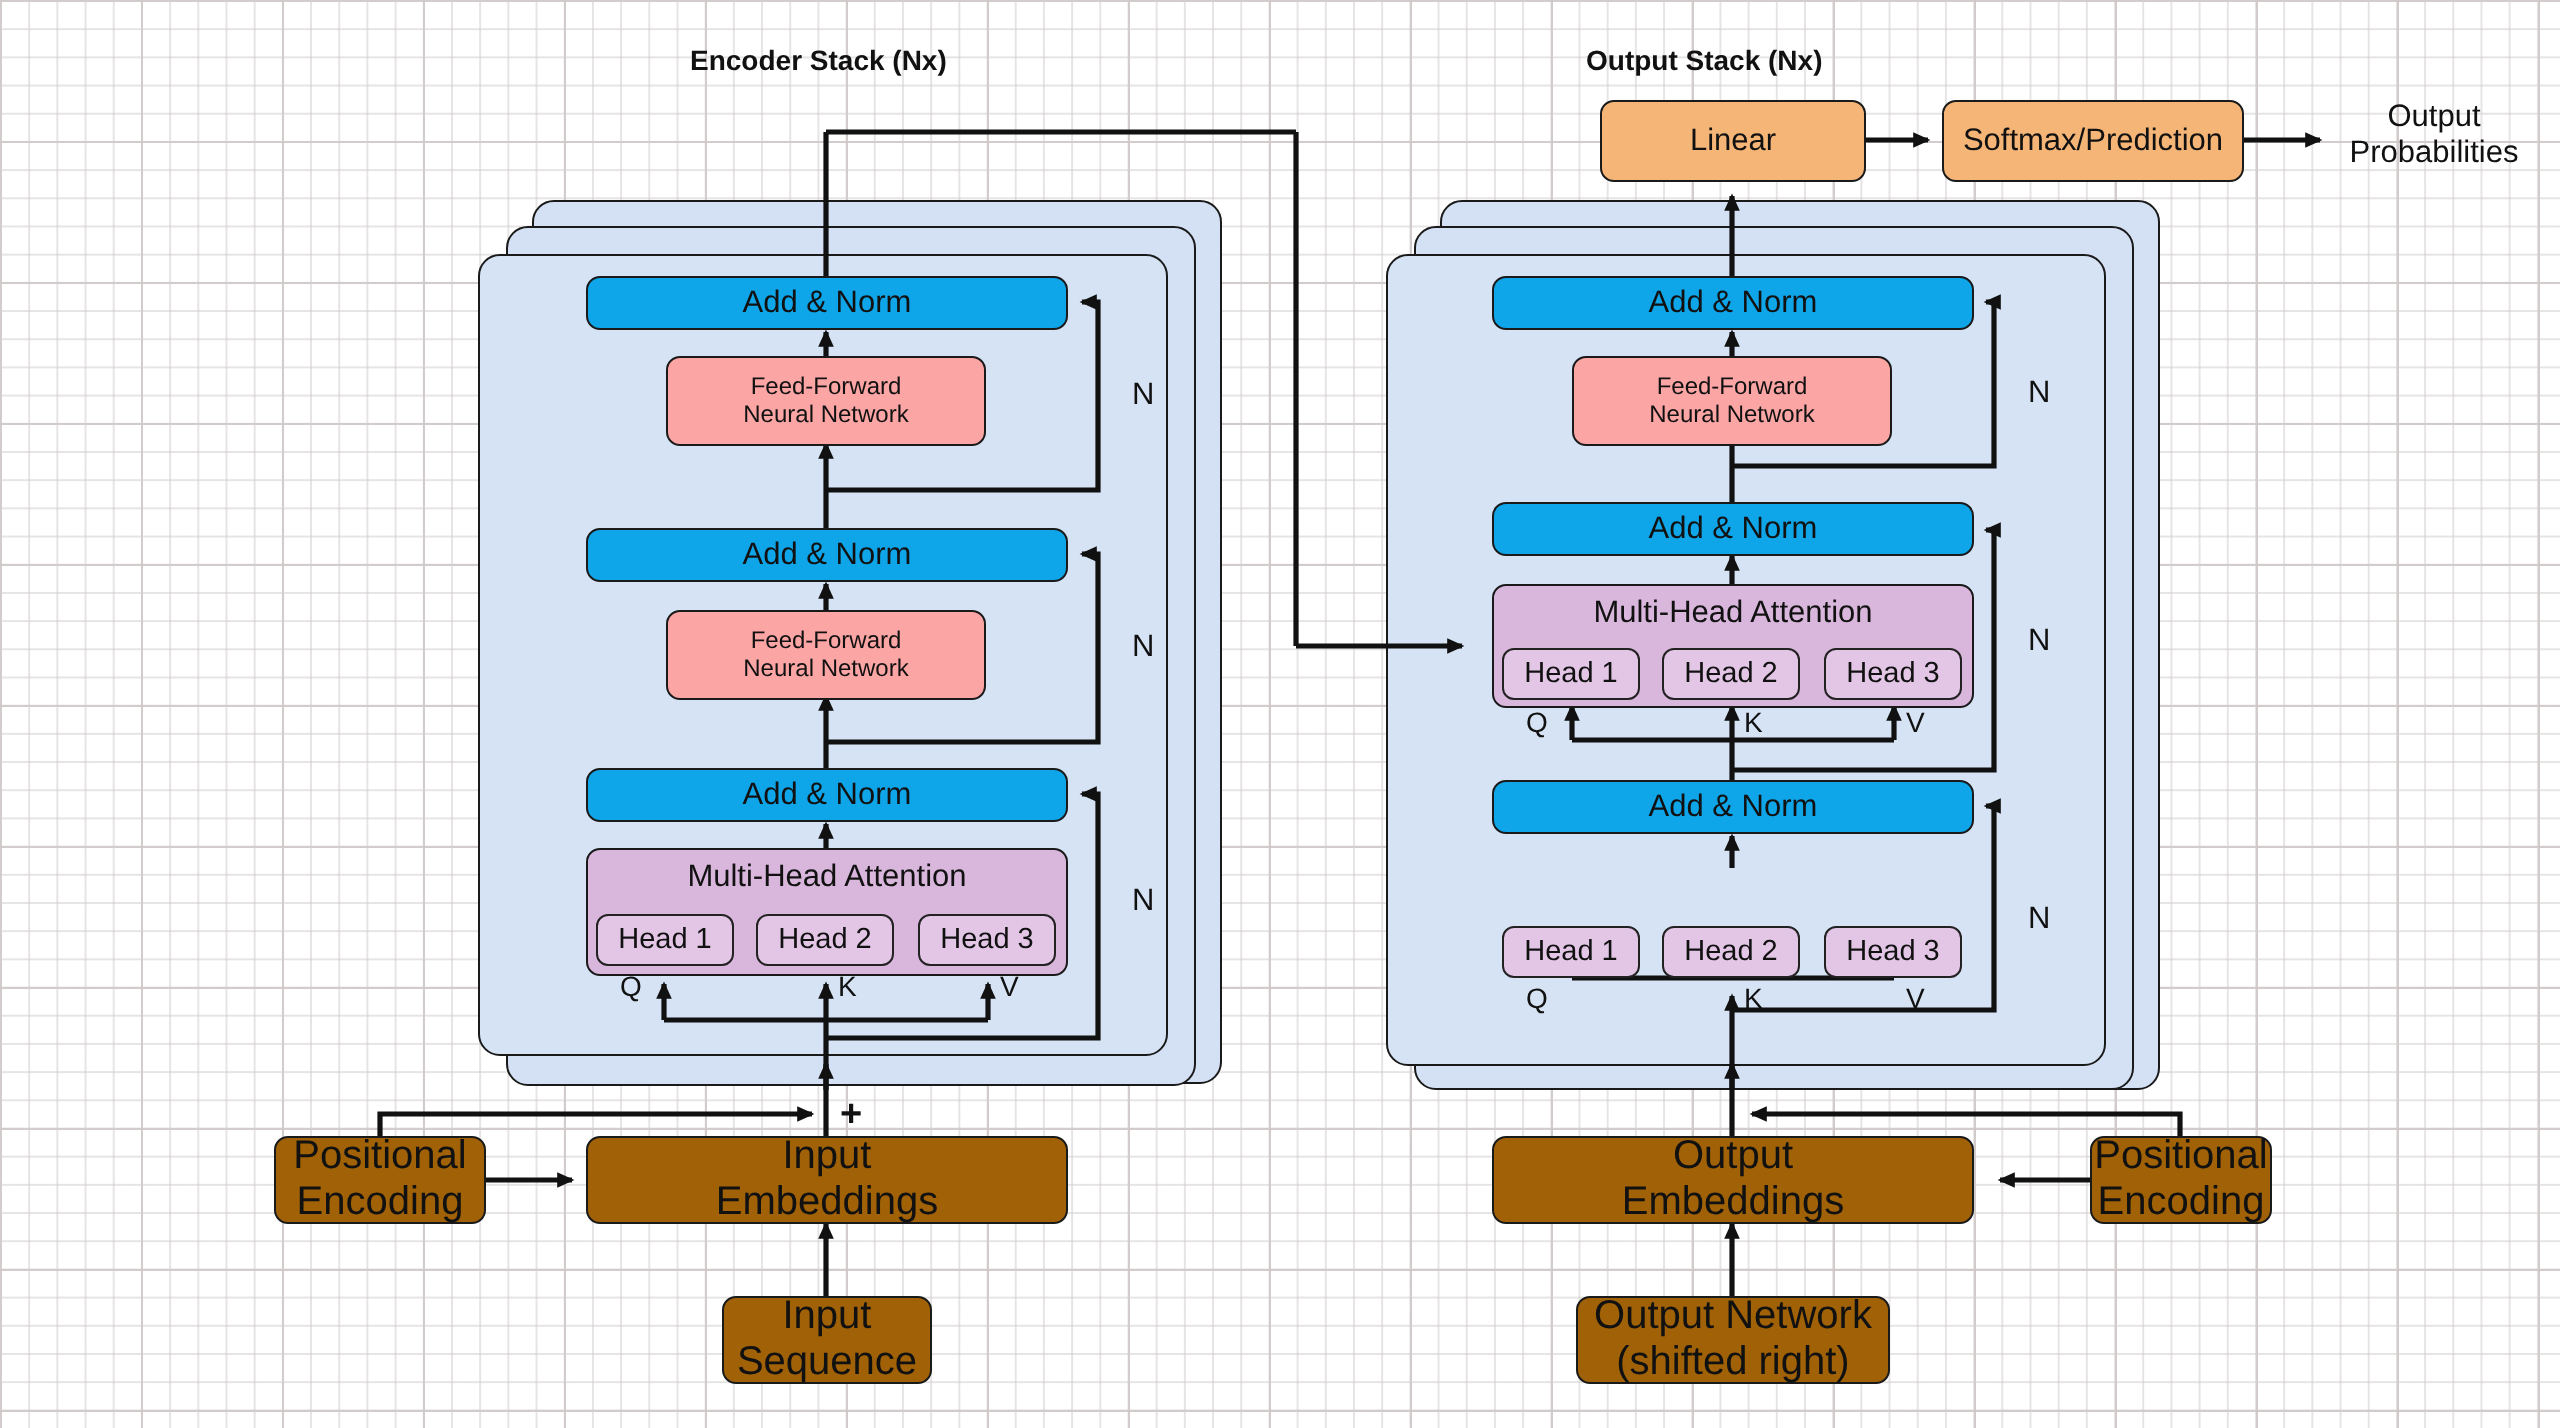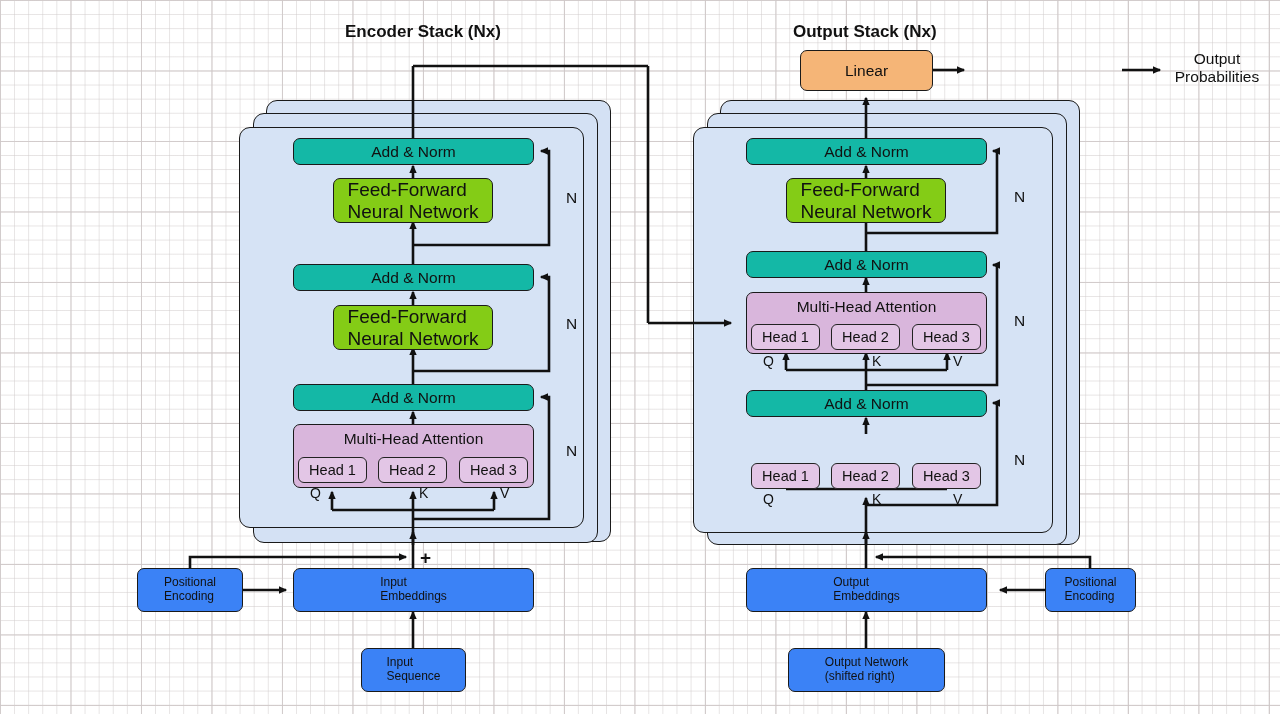--- a/index.html
+++ b/index.html
@@ -23,48 +23,48 @@
   }
   #canvas{position:absolute;inset:0;}
 
   
   .box{
     position:absolute;
     box-sizing:border-box;
     border:1.6px solid #1a1a1a;
     border-radius:7px;
     display:flex;align-items:center;justify-content:center;
-    text-align:left;
+    text-align:center;
     line-height:1.15;
     color:#111;
     white-space:pre-line;
     z-index:5;
   }
   .stackcard{
     position:absolute;
     box-sizing:border-box;
     border:1.8px solid #1a1a1a;
     border-radius:11px;
     background:#d4e1f4;
     z-index:1;
   }
   .stackcard.l1{z-index:1}
   .stackcard.l2{z-index:2}
   .stackcard.l3{z-index:3;background:#d6e3f5;}
 
-  .yellow{background:#14b8a6;font-size:15.5px;}
-  .green{background:#84cc16;font-size:19px;}
+  .yellow{background:#0ea5e9;font-size:15.5px;}
+  .green{background:#fca5a5;font-size:12px;}
   .purple{background:#d9b6dc;font-size:15.5px;}
   .head{background:#e3c6e6;font-size:14.5px;border-radius:6px;border:1.4px solid #222;}
-  .blue{background:#3b82f6;font-size:12px;}
+  .blue{background:#a16207;font-size:20px;}
   .orange{background:#f5b577;font-size:15.5px;}
 
   .stacktitle{
     position:absolute;
-    font-size:17px;font-weight:bold;color:#111;
+    font-size:14px;font-weight:bold;color:#111;
     z-index:10;white-space:nowrap;
   }
   .freelabel{
     position:absolute;
     font-size:15.5px;color:#111;text-align:center;
     z-index:10;white-space:pre-line;line-height:1.18;
   }
   .nlabel{
     position:absolute;font-size:15.5px;color:#111;z-index:8;
   }
@@ -244,16 +244,17 @@
   <div class="nlabel" style="left:1014px;top:451px;">N</div>
 
   <div class="box blue" style="left:746px;top:568px;width:241px;height:44px;">Output
 Embeddings</div>
   <div class="box blue" style="left:1045px;top:568px;width:91px;height:44px;">Positional
 Encoding</div>
   <div class="box blue" style="left:788px;top:648px;width:157px;height:44px;">Output Network
 (shifted right)</div>
 
   <div class="box orange" style="left:800px;top:50px;width:133px;height:41px;">Linear</div>
+  <div class="box orange" style="left:971px;top:50px;width:151px;height:41px;">Softmax/Prediction</div>
   <div class="freelabel" style="left:1158px;top:50px;width:118px;">Output
 Probabilities</div>
 
 </div>
 
 </body></html>

